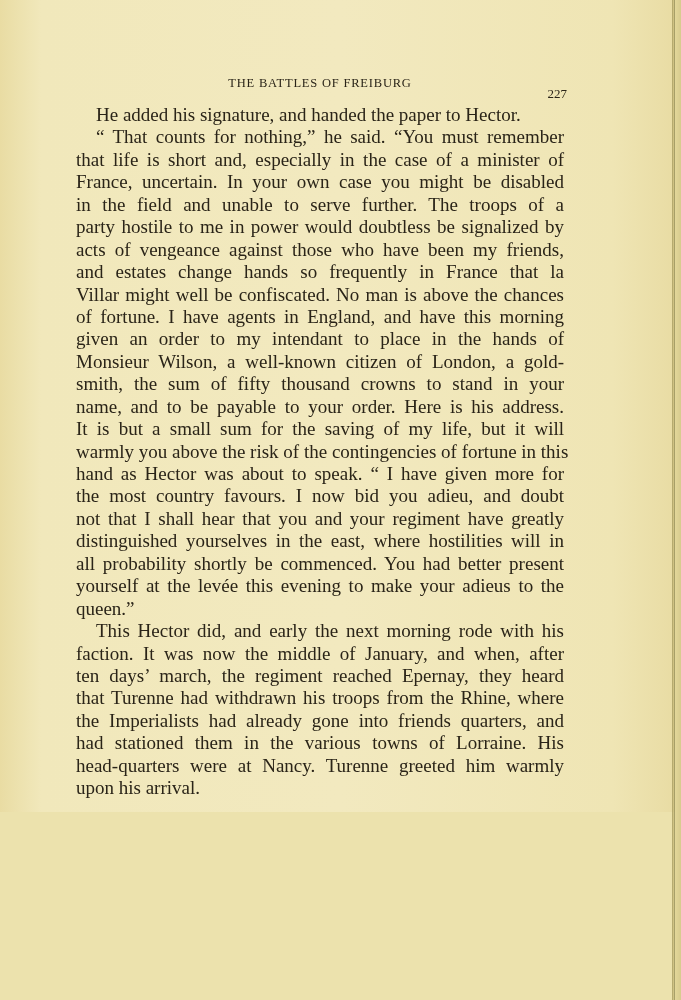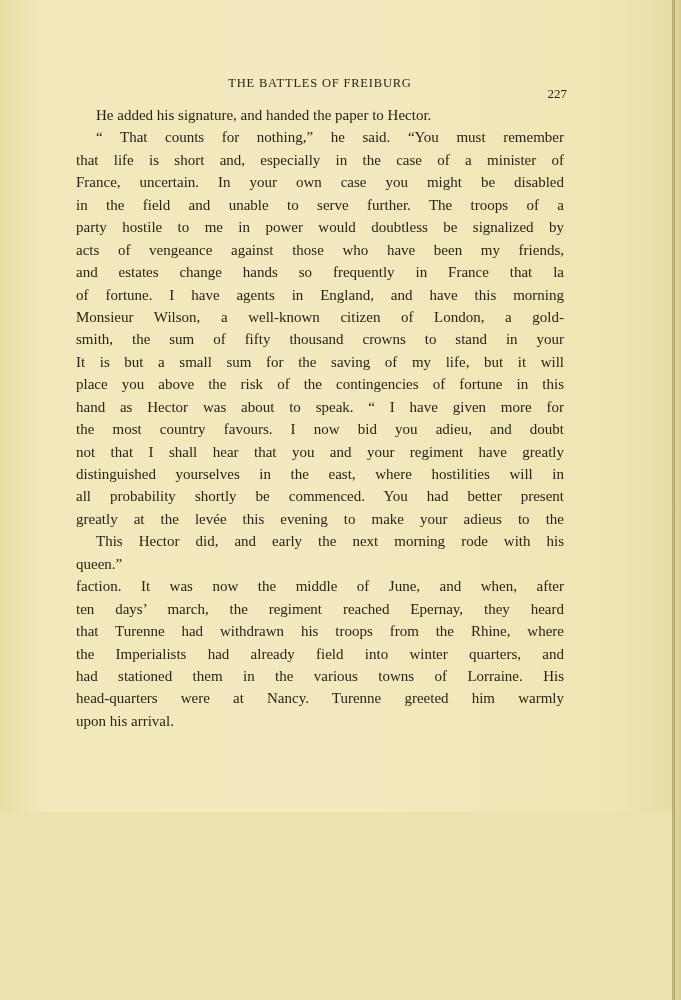--- a/index.html
+++ b/index.html
@@ -29,21 +29,21 @@
     .running-head {
       position: absolute; left: 0; right: 0; text-align: center;
       font-size: 12.5px; letter-spacing: 0.8px; top: 6px;
       font-variant: small-caps;
     }
     .page-number {
       position: absolute; right: -3px; top: 2px; font-size: 13px; margin-top: 14px;
     }
     .body-text {
       position: absolute; top: 104px; left: 76px; width: 488px;
-      font-size: 15px; line-height: 22.45px;
+      font-size: 19px; line-height: 22.45px;
     }
     .line {
       display: block; white-space: nowrap; text-align: justify;
       text-align-last: justify; height: 22.45px;
     }
     .line.last { text-align-last: left; }
     .line.indent { padding-left: 20px; }
   </style>
 </head>
 <body>
@@ -59,34 +59,37 @@
 
   <div class="body-text" id="body-text">
       <span class="line indent last">He added his signature, and handed the paper to Hector.</span>
       <span class="line indent">“ That counts for nothing,” he said.  “You must remember</span>
       <span class="line">that life is short and, especially in the case of a minister of</span>
       <span class="line">France, uncertain.  In your own case you might be disabled</span>
       <span class="line">in the field and unable to serve further.  The troops of a</span>
       <span class="line">party hostile to me in power would doubtless be signalized by</span>
       <span class="line">acts of vengeance against those who have been my friends,</span>
       <span class="line">and estates change hands so frequently in France that la</span>
+      <span class="line">Villar might well be confiscated.  No man is above the chances</span>
       <span class="line">of fortune.  I have agents in England, and have this morning</span>
+      <span class="line">given an order to my intendant to place in the hands of</span>
       <span class="line">Monsieur Wilson, a well-known citizen of London, a gold-</span>
       <span class="line">smith, the sum of fifty thousand crowns to stand in your</span>
+      <span class="line">name, and to be payable to your order.  Here is his address.</span>
       <span class="line">It is but a small sum for the saving of my life, but it will</span>
-      <span class="line">place you above the risk of the contingencies of fortune in this</span>
+      <span class="line">warmly you above the risk of the contingencies of fortune in this</span>
       <span class="line">hand as Hector was about to speak.  “ I have given more for</span>
       <span class="line">the most country favours.  I now bid you adieu, and doubt</span>
       <span class="line">not that I shall hear that you and your regiment have greatly</span>
       <span class="line">distinguished yourselves in the east, where hostilities will in</span>
       <span class="line">all probability shortly be commenced.  You had better present</span>
-      <span class="line">greatly at the levée this evening to make your adieus to the</span>
+      <span class="line">yourself at the levée this evening to make your adieus to the</span>
+      <span class="line last">queen.”</span>
       <span class="line indent">This Hector did, and early the next morning rode with his</span>
-      <span class="line last">queen.”</span>
-      <span class="line">faction.  It was now the middle of June, and when, after</span>
+      <span class="line">faction.  It was now the middle of January, and when, after</span>
       <span class="line">ten days’ march, the regiment reached Epernay, they heard</span>
       <span class="line">that Turenne had withdrawn his troops from the Rhine, where</span>
-      <span class="line">the Imperialists had already field into winter quarters, and</span>
+      <span class="line">the Imperialists had already gone into friends quarters, and</span>
       <span class="line">had stationed them in the various towns of Lorraine.  His</span>
       <span class="line">head-quarters were at Nancy.  Turenne greeted him warmly</span>
       <span class="line last">upon his arrival.</span>
     </div>
 </div>
 
 </body></html>

